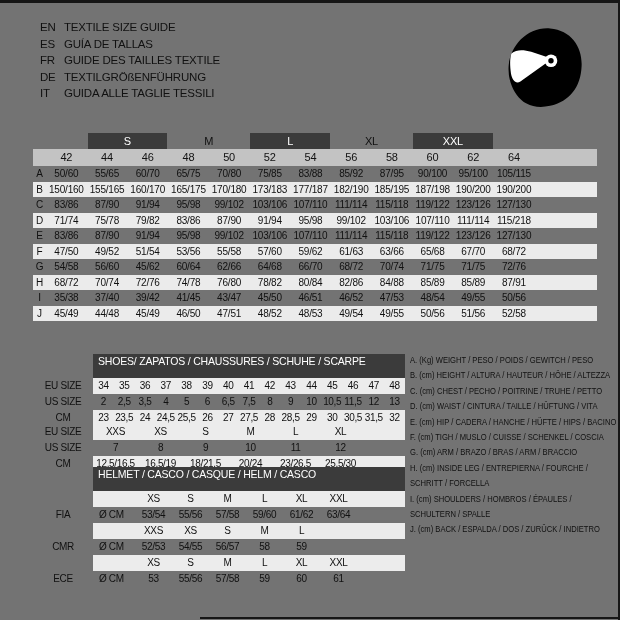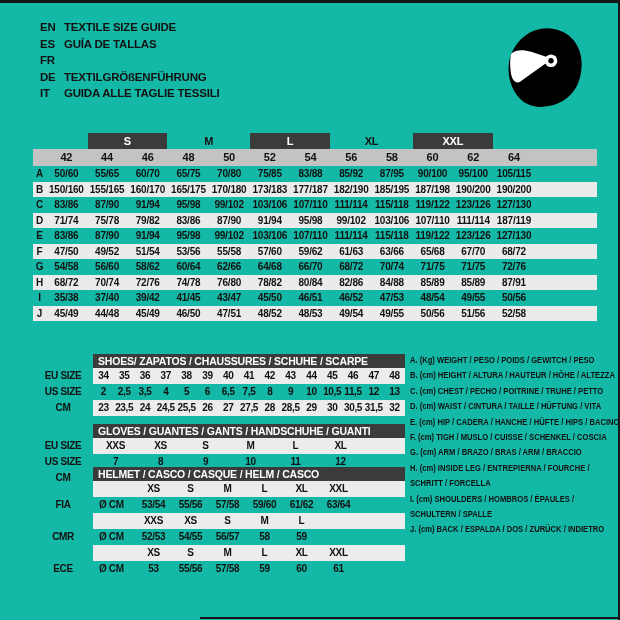--- a/index.html
+++ b/index.html
@@ -1,17 +1,17 @@
 <!DOCTYPE html>
 <html><head>
 <meta charset="utf-8">
 <style>
   html,body{margin:0;padding:0;background:#fff;}
-  #page{position:relative;width:620px;height:620px;background:#14b8a6;overflow:hidden;
-        font-family:"Liberation Sans",sans-serif;color:#111;font-weight:bold;
+  #page{position:relative;width:620px;height:620px;background:#737373;overflow:hidden;
+        font-family:"Liberation Sans",sans-serif;color:#111;font-weight:normal;
         border-top:3px solid #161616;border-right:2px solid #161616;box-sizing:border-box;}
   .bottom-line{position:absolute;left:200px;right:0;bottom:1px;height:2px;background:#161616;}
 
   
   .langs{position:absolute;left:40px;top:16px;font-size:11.5px;line-height:16.5px;letter-spacing:-0.2px;}
   .lang-row{display:grid;grid-template-columns:24px auto;}
 
   
   .helmet{position:absolute;left:497px;top:20px;width:90px;height:90px;}
 
@@ -26,21 +26,21 @@
   .mt-data.stripe{background:#ebebeb;}
   .cell{text-align:center;white-space:nowrap;overflow:hidden;}
 
   
   .sub{position:absolute;left:33px;width:372px;font-size:10px;letter-spacing:-0.35px;}
   .sub-row{display:grid;}
   .shoes .sub-row{grid-template-columns:60px repeat(15,1fr);}
   .gloves .sub-row{grid-template-columns:60px repeat(6,45px) 1fr;}
   .helm .sub-row{grid-template-columns:60px 42px repeat(6,37px) 1fr;}
   .sub-head{grid-column:2/-1;background:#3b3b3b;color:#fff;font-size:10.5px;
-            line-height:14px;height:14px;padding-left:5px;letter-spacing:-0.2px;
+            line-height:14px;height:24px;padding-left:5px;letter-spacing:-0.2px;
             white-space:nowrap;overflow:hidden;}
   .srow{height:16px;line-height:16px;}
   .rlabel{text-align:center;white-space:nowrap;}
   .tc{text-align:center;white-space:nowrap;overflow:hidden;}
   .tc.left{text-align:left;padding-left:6px;}
   .gray .tc{background:#ececec;}
 
   
   .legend{position:absolute;left:410px;top:349px;width:260px;font-size:9.5px;
           line-height:15.4px;transform:scaleX(0.8);transform-origin:left top;}
@@ -54,20 +54,21 @@
       <div class="lang-row">
         <span>EN</span>
         <span>TEXTILE SIZE GUIDE</span>
       </div>
       <div class="lang-row">
         <span>ES</span>
         <span>GUÍA DE TALLAS</span>
       </div>
       <div class="lang-row">
         <span>FR</span>
+        <span>GUIDE DES TAILLES TEXTILE</span>
       </div>
       <div class="lang-row">
         <span>DE</span>
         <span>TEXTILGRÖßENFÜHRUNG</span>
       </div>
       <div class="lang-row">
         <span>IT</span>
         <span>GUIDA ALLE TAGLIE TESSILI</span>
       </div>
     </div>
@@ -159,21 +160,21 @@
         <div class="cell">75/78</div>
         <div class="cell">79/82</div>
         <div class="cell">83/86</div>
         <div class="cell">87/90</div>
         <div class="cell">91/94</div>
         <div class="cell">95/98</div>
         <div class="cell">99/102</div>
         <div class="cell">103/106</div>
         <div class="cell">107/110</div>
         <div class="cell">111/114</div>
-        <div class="cell">187/119</div>
+        <div class="cell">115/218</div>
         <div class="cell"></div>
       </div>
       <div class="mt-row mt-data">
         <div class="cell">E</div>
         <div class="cell">83/86</div>
         <div class="cell">87/90</div>
         <div class="cell">91/94</div>
         <div class="cell">95/98</div>
         <div class="cell">99/102</div>
         <div class="cell">103/106</div>
@@ -198,21 +199,21 @@
         <div class="cell">63/66</div>
         <div class="cell">65/68</div>
         <div class="cell">67/70</div>
         <div class="cell">68/72</div>
         <div class="cell"></div>
       </div>
       <div class="mt-row mt-data">
         <div class="cell">G</div>
         <div class="cell">54/58</div>
         <div class="cell">56/60</div>
-        <div class="cell">58/62</div>
+        <div class="cell">45/62</div>
         <div class="cell">60/64</div>
         <div class="cell">62/66</div>
         <div class="cell">64/68</div>
         <div class="cell">66/70</div>
         <div class="cell">68/72</div>
         <div class="cell">70/74</div>
         <div class="cell">71/75</div>
         <div class="cell">71/75</div>
         <div class="cell">72/76</div>
         <div class="cell"></div>
@@ -321,24 +322,20 @@
         <div class="tc">28</div>
         <div class="tc">28,5</div>
         <div class="tc">29</div>
         <div class="tc">30</div>
         <div class="tc">30,5</div>
         <div class="tc">31,5</div>
         <div class="tc">32</div>
       </div>
     </div>
   <div class="sub gloves" style="top:421px">
-      <div class="sub-row">
-        <div class="rlabel"></div>
-        <div class="sub-head">GLOVES / GUANTES / GANTS / HANDSCHUHE / GUANTI</div>
-      </div>
       <div class="sub-row srow gray">
         <div class="rlabel">EU SIZE</div>
         <div class="tc">XXS</div>
         <div class="tc">XS</div>
         <div class="tc">S</div>
         <div class="tc">M</div>
         <div class="tc">L</div>
         <div class="tc">XL</div>
         <div class="tc"></div>
       </div>

